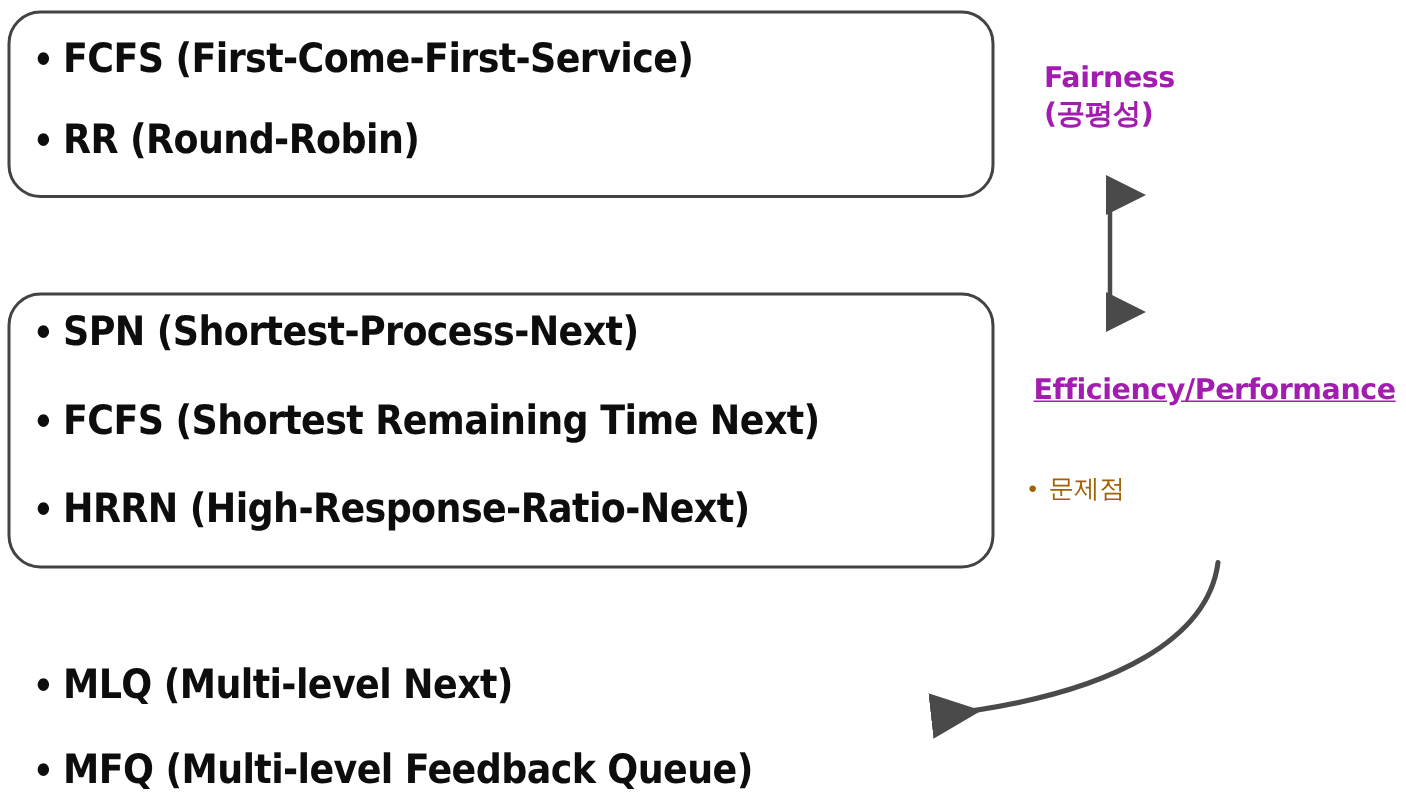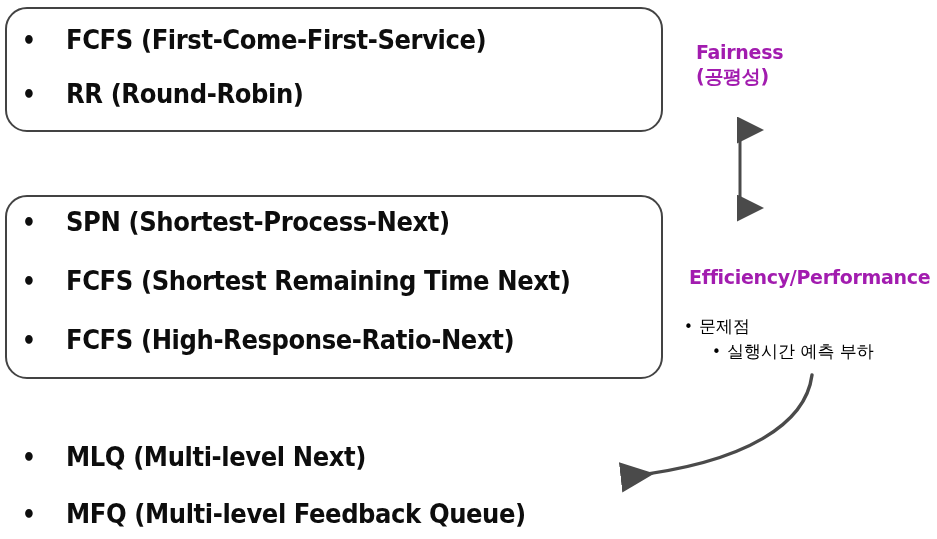--- a/index.html
+++ b/index.html
@@ -40,21 +40,21 @@
     letter-spacing: -0.4px;
     font-stretch: condensed;
   }
   .bullet-line .dot {
     display: inline-block;
     width: 20px;
     flex: 0 0 20px;
     font-size: 24px;
     line-height: 1;
   }
-  .bullet-line .txt { display: inline-block; margin-left: 24px; }
+  .bullet-line .txt { display: inline-block; }
 
   
   #line-fcfs { left: 22px; top: 26px;  }
   #line-rr   { left: 22px; top: 80px;  }
   #line-spn  { left: 22px; top: 208px; }
   #line-srtn { left: 22px; top: 267px; }
   #line-hrrn { left: 22px; top: 326px; }
   #line-mlq  { left: 22px; top: 443px; }
   #line-mfq  { left: 22px; top: 500px; }
 
@@ -62,26 +62,26 @@
   .right-head {
     position: absolute;
     white-space: nowrap;
     color: #a21caf;
     font-weight: bold;
     font-size: 19px;
     line-height: 1.28;
     letter-spacing: -0.3px;
   }
   #head-fairness   { left: 696px; top: 40px;  }
-  #head-efficiency { left: 689px; top: 265px; }
+  #head-efficiency { left: 689px; top: 248px; text-decoration: underline; }
 
   .right-sub {
     position: absolute;
     white-space: nowrap;
-    color: #000000;
+    color: #a16207;
     font-weight: normal;
     font-size: 17px;
     line-height: 1.0;
   }
   #sub-problem { left: 684px; top: 318px; }
   #sub-detail  { left: 712px; top: 343px; }
   .right-sub .dot {
     display: inline-block;
     width: 15px;
     font-size: 15px;
@@ -116,21 +116,21 @@
   <div class="bullet-line" id="line-spn">
     <span class="dot">•</span>
     <span class="txt">SPN (Shortest-Process-Next)</span>
   </div>
   <div class="bullet-line" id="line-srtn">
     <span class="dot">•</span>
     <span class="txt">FCFS (Shortest Remaining Time Next)</span>
   </div>
   <div class="bullet-line" id="line-hrrn">
     <span class="dot">•</span>
-    <span class="txt">FCFS (High-Response-Ratio-Next)</span>
+    <span class="txt">HRRN (High-Response-Ratio-Next)</span>
   </div>
 
   <div class="bullet-line" id="line-mlq">
     <span class="dot">•</span>
     <span class="txt">MLQ (Multi-level Next)</span>
   </div>
   <div class="bullet-line" id="line-mfq">
     <span class="dot">•</span>
     <span class="txt">MFQ (Multi-level Feedback Queue)</span>
   </div>
@@ -141,23 +141,20 @@
   </div>
 
   <div class="right-head" id="head-efficiency">
     <div>Efficiency/Performance</div>
   </div>
 
   <div class="right-sub" id="sub-problem">
     <span class="dot">•</span><span>문제점</span>
   </div>
 
-  <div class="right-sub" id="sub-detail">
-    <span class="dot">•</span><span>실행시간 예측 부하</span>
-  </div>
 
   <svg class="arrow-svg" id="arrow-vertical" viewBox="0 0 90 125">
     <defs>
       <marker id="vh-up" markerWidth="9" markerHeight="9" refX="4.5" refY="8" orient="auto" markerUnits="strokeWidth">
         <path d="M4.5,0 L9,9 L0,9 Z" fill="#4a4a4a"></path>
       </marker>
       <marker id="vh-down" markerWidth="9" markerHeight="9" refX="4.5" refY="8" orient="auto" markerUnits="strokeWidth">
         <path d="M4.5,0 L9,9 L0,9 Z" fill="#4a4a4a"></path>
       </marker>
     </defs>

